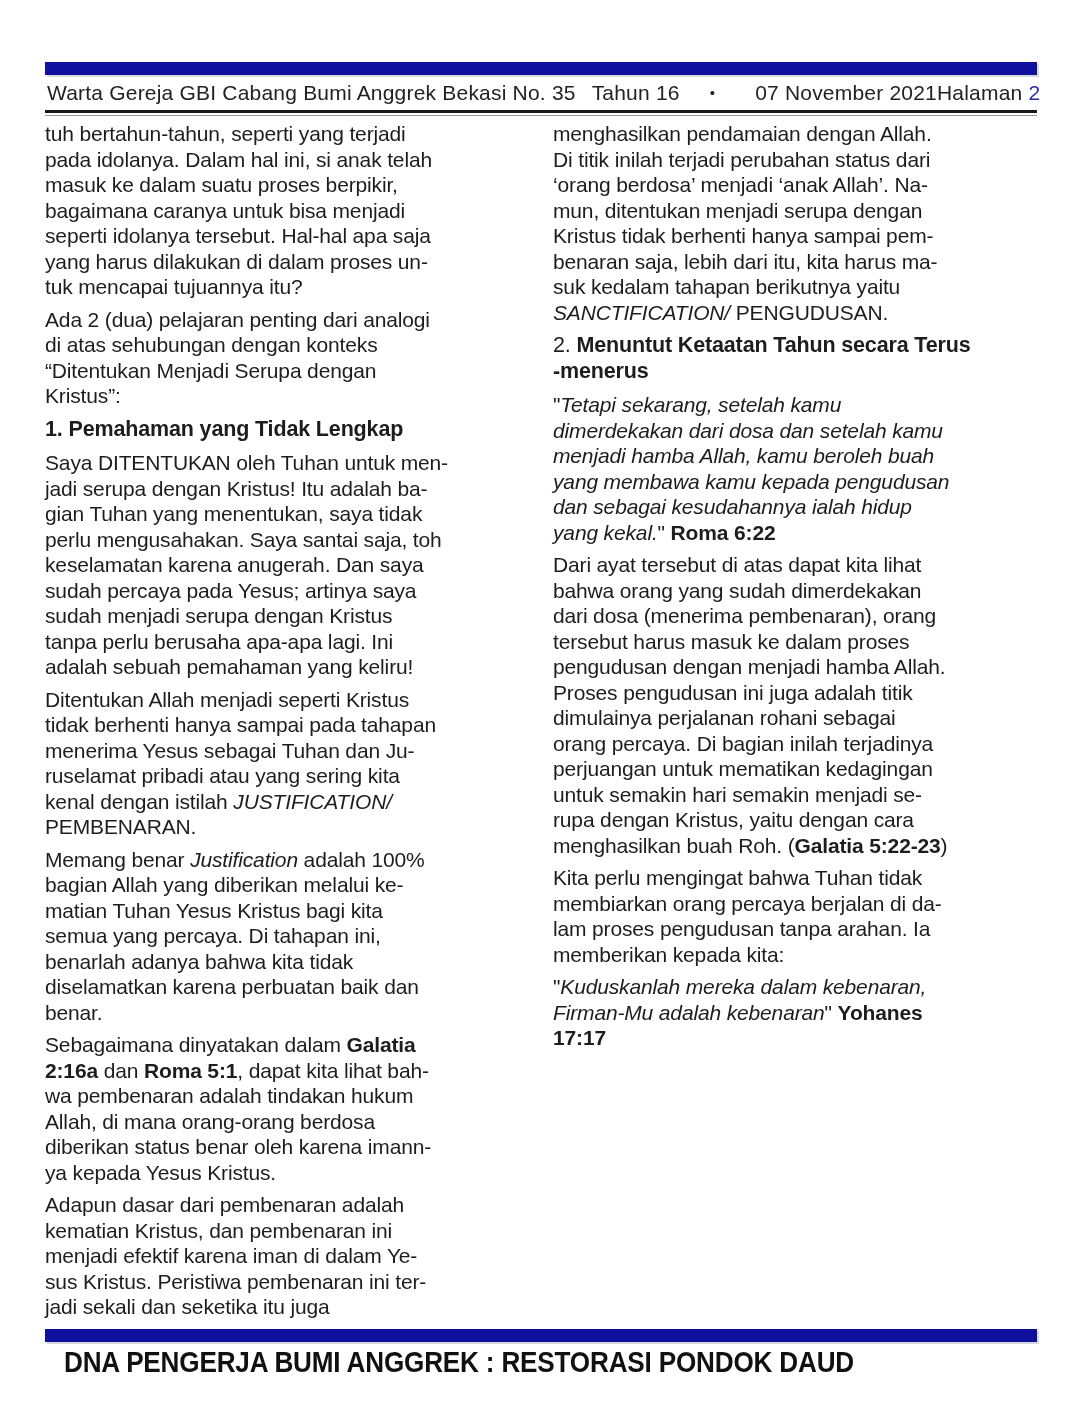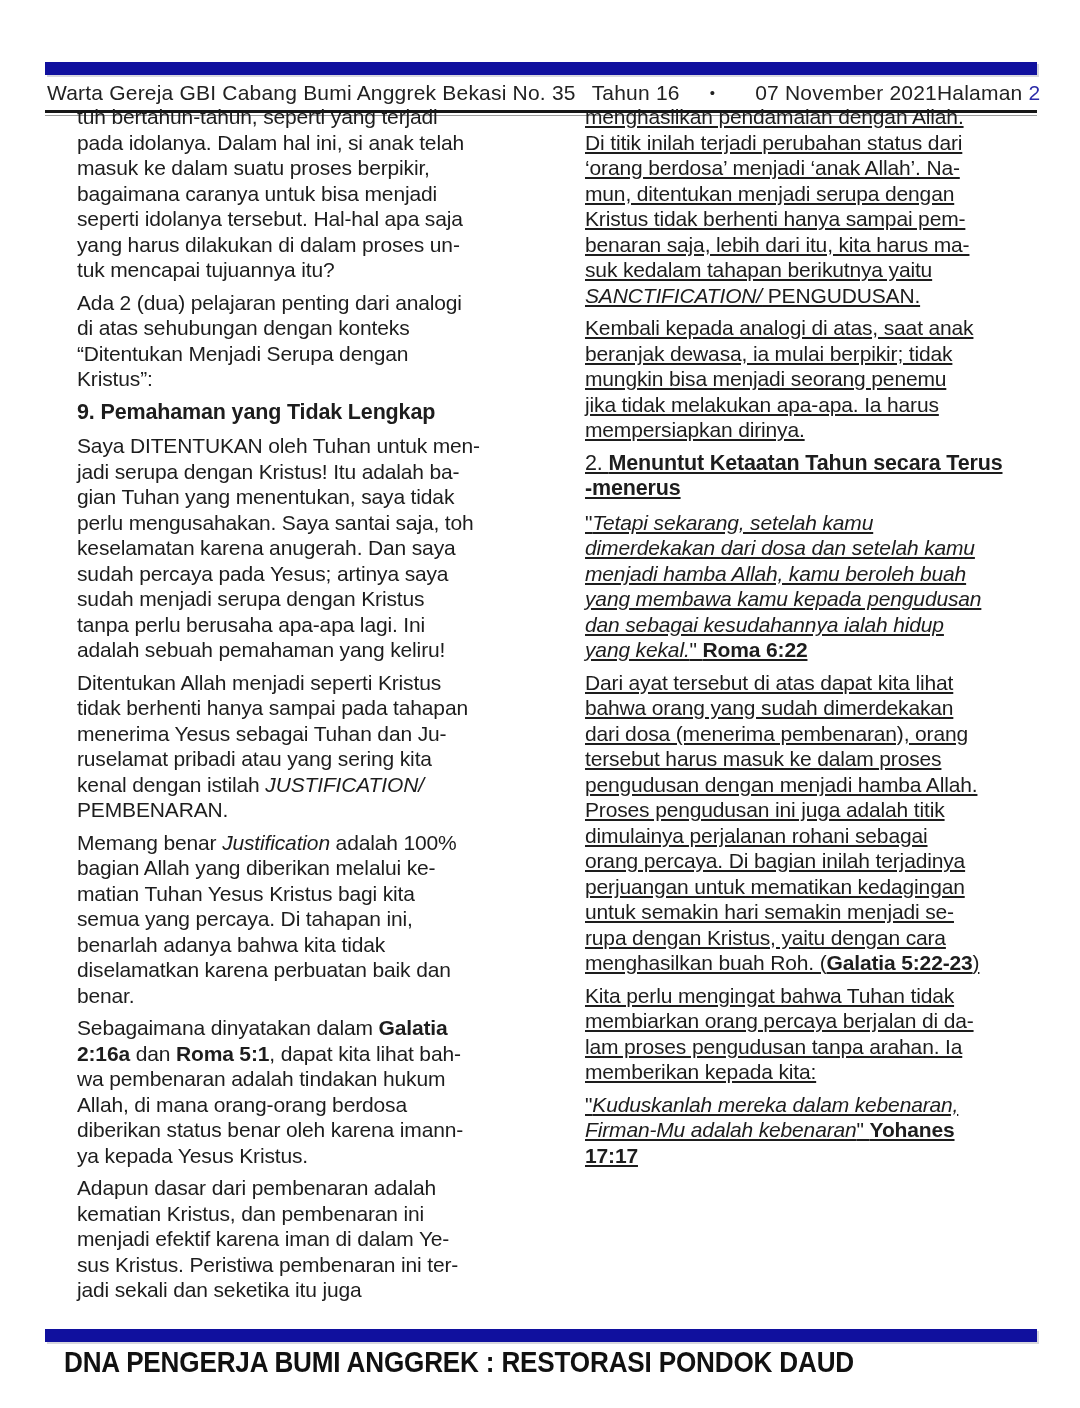--- a/index.html
+++ b/index.html
@@ -29,25 +29,25 @@
   .hdr-date{margin-left:40px;}
   .hdr-page{margin-left:auto;}
   .hdr-pageno{color:#2B2BA8;margin-left:6px;}
   .header-rule{
     position:absolute;left:45px;right:43px;top:110px;height:6px;
     background:linear-gradient(#161616 0 3px,#ffffff 3px 5px,#9a9a9a 5px 6px);
   }
 
   
   .cols{
-    position:absolute;left:45px;top:104px;width:992px;
-    display:flex;gap:18px;margin-left:32px;
+    position:absolute;left:45px;top:121px;width:992px;
+    display:flex;gap:18px;
   }
   .col{width:490px;}
-  .col.right{width:484px;text-decoration:underline;}
+  .col.right{width:484px;}
   .para{
     margin:0 0 7px 0;
     font-size:21px;line-height:25.5px;
     letter-spacing:-0.15px;
     white-space:pre-line;
   }
   .para.heading{margin:8px 0 8px 0;font-size:21.5px;}
   .b{font-weight:700;}
   .i{font-style:italic;}
 
@@ -87,21 +87,21 @@
 pada idolanya. Dalam hal ini, si anak telah
 masuk ke dalam suatu proses berpikir,
 bagaimana caranya untuk bisa menjadi
 seperti idolanya tersebut. Hal-hal apa saja
 yang harus dilakukan di dalam proses un-
 tuk mencapai tujuannya itu?</span></p>
         <p class="para"><span>Ada 2 (dua) pelajaran penting dari analogi
 di atas sehubungan dengan konteks
 “Ditentukan Menjadi Serupa dengan
 Kristus”:</span></p>
-        <p class="para heading"><span class="b">9. Pemahaman yang Tidak Lengkap</span></p>
+        <p class="para heading"><span class="b">1. Pemahaman yang Tidak Lengkap</span></p>
         <p class="para"><span>Saya DITENTUKAN oleh Tuhan untuk men-
 jadi serupa dengan Kristus! Itu adalah ba-
 gian Tuhan yang menentukan, saya tidak
 perlu mengusahakan. Saya santai saja, toh
 keselamatan karena anugerah. Dan saya
 sudah percaya pada Yesus; artinya saya
 sudah menjadi serupa dengan Kristus
 tanpa perlu berusaha apa-apa lagi. Ini
 adalah sebuah pemahaman yang keliru!</span></p>
         <p class="para"><span>Ditentukan Allah menjadi seperti Kristus
@@ -131,25 +131,20 @@
       </div>
     <div class="col right">
         <p class="para"><span>menghasilkan pendamaian dengan Allah.
 Di titik inilah terjadi perubahan status dari
 ‘orang berdosa’ menjadi ‘anak Allah’. Na-
 mun, ditentukan menjadi serupa dengan
 Kristus tidak berhenti hanya sampai pem-
 benaran saja, lebih dari itu, kita harus ma-
 suk kedalam tahapan berikutnya yaitu
 </span><span class="i">SANCTIFICATION/</span><span> PENGUDUSAN.</span></p>
-        <p class="para"><span>Kembali kepada analogi di atas, saat anak
-beranjak dewasa, ia mulai berpikir; tidak
-mungkin bisa menjadi seorang penemu
-jika tidak melakukan apa-apa. Ia harus
-mempersiapkan dirinya.</span></p>
         <p class="para heading"><span>2. </span><span class="b">Menuntut Ketaatan Tahun secara Terus
 -menerus</span></p>
         <p class="para"><span>"</span><span class="i">Tetapi sekarang, setelah kamu
 dimerdekakan dari dosa dan setelah kamu
 menjadi hamba Allah, kamu beroleh buah
 yang membawa kamu kepada pengudusan
 dan sebagai kesudahannya ialah hidup
 yang kekal.</span><span>" </span><span class="b">Roma 6:22</span></p>
         <p class="para"><span>Dari ayat tersebut di atas dapat kita lihat
 bahwa orang yang sudah dimerdekakan

